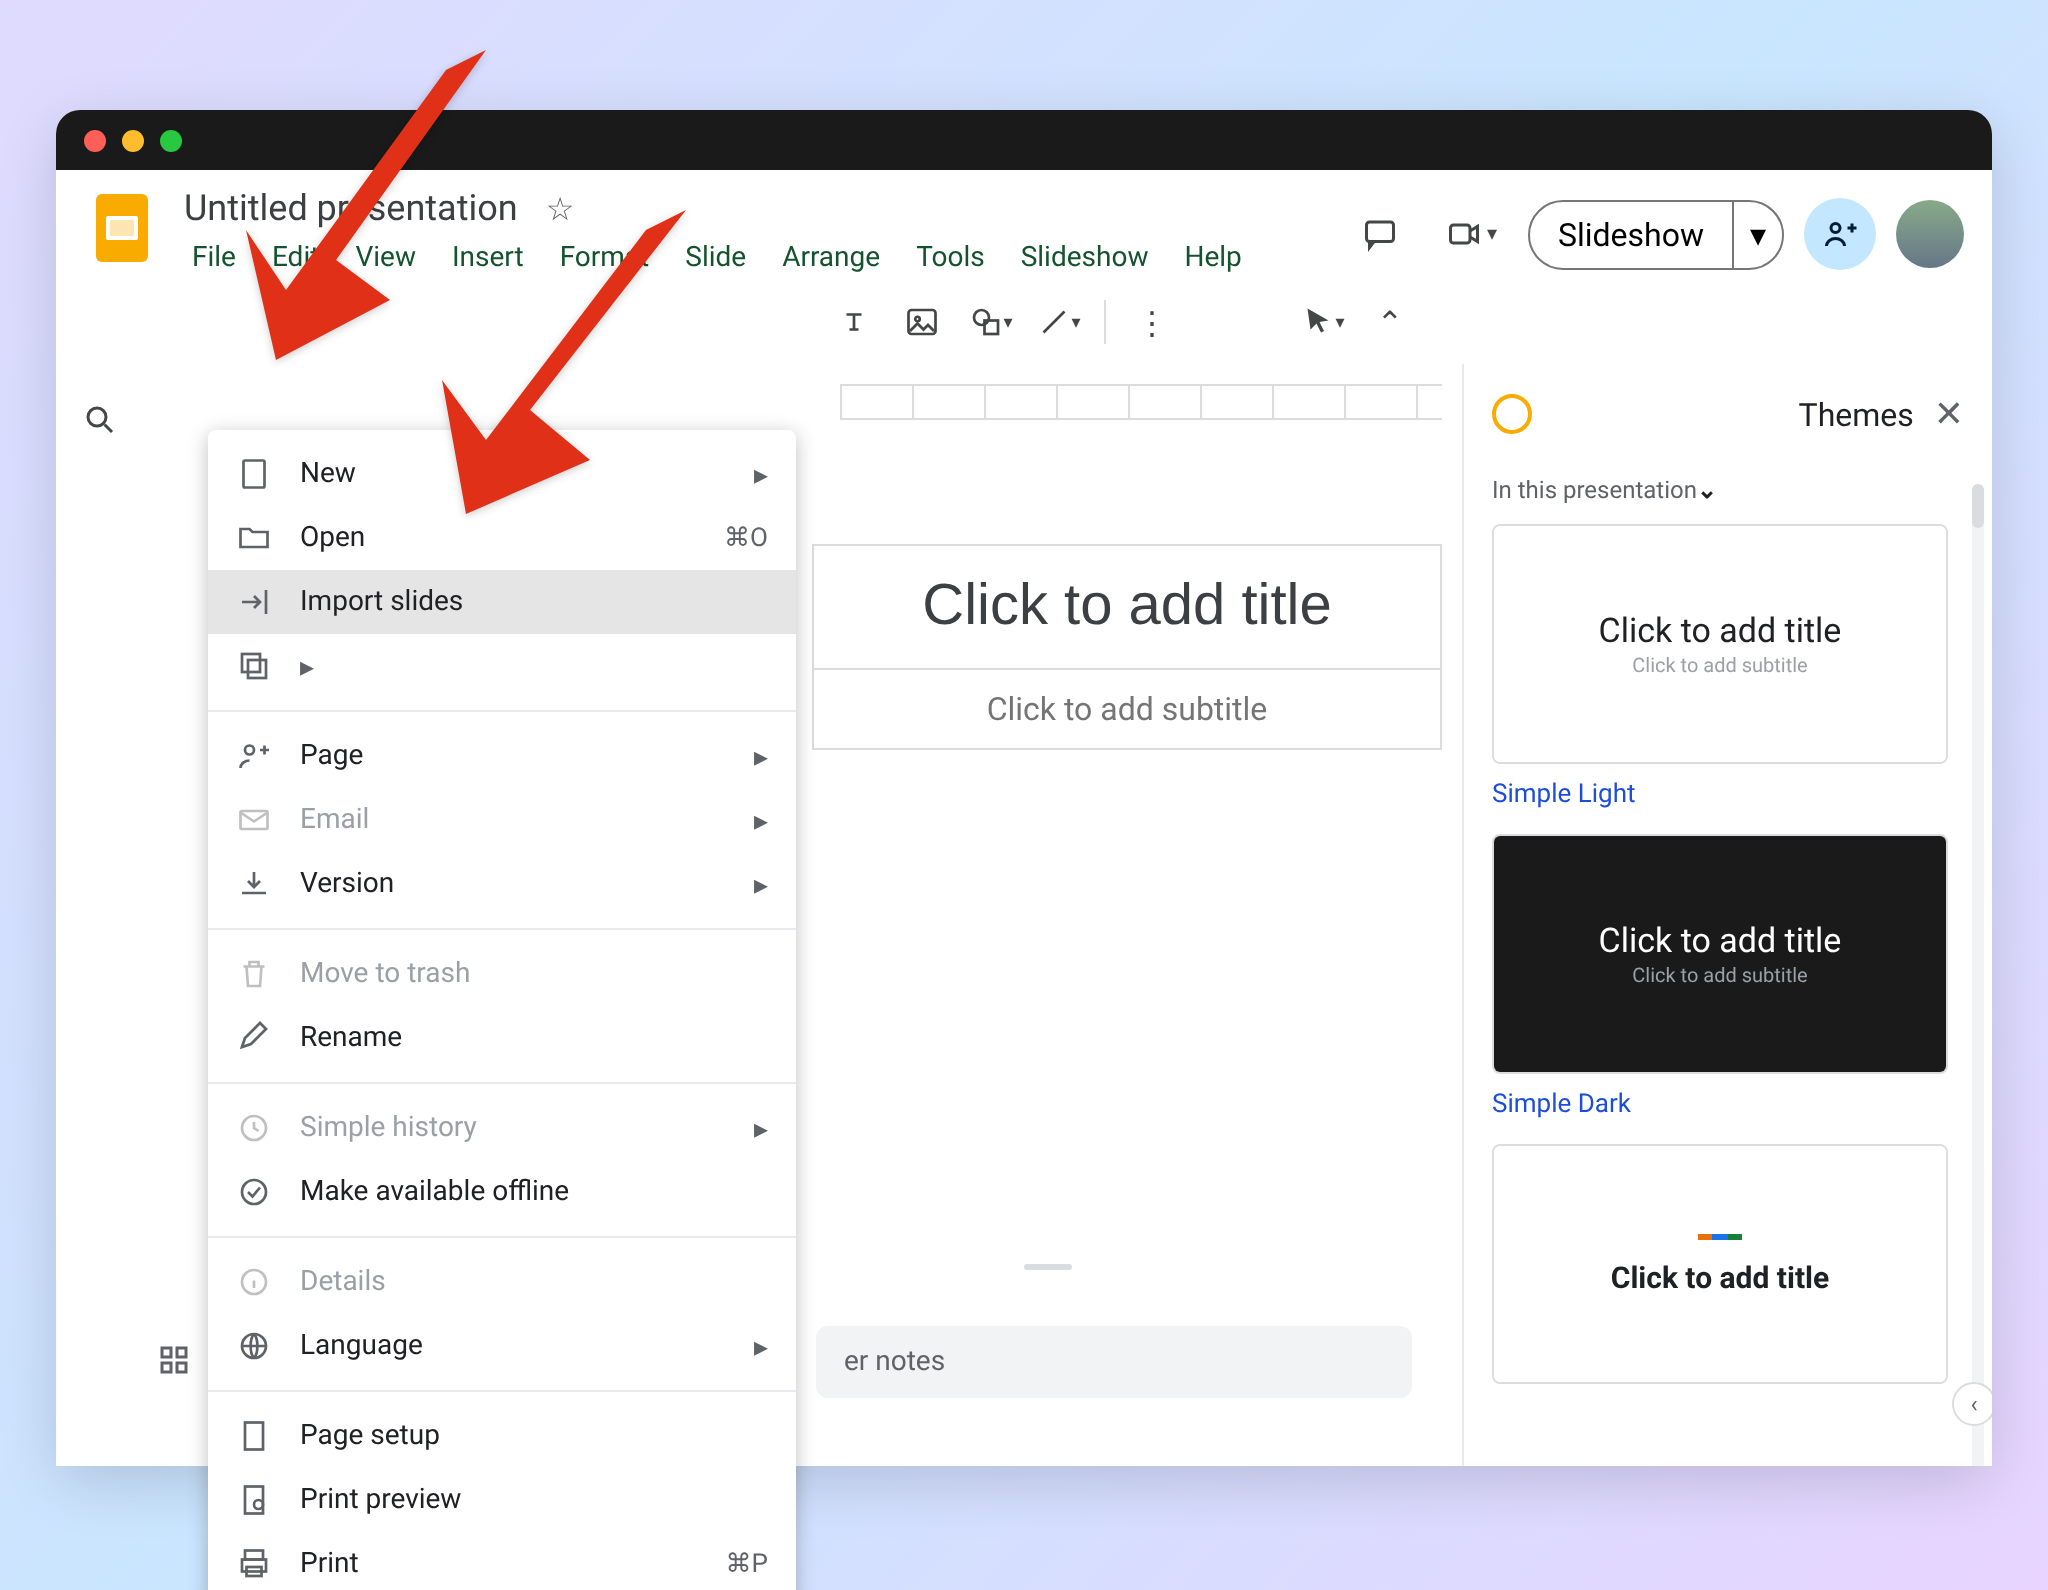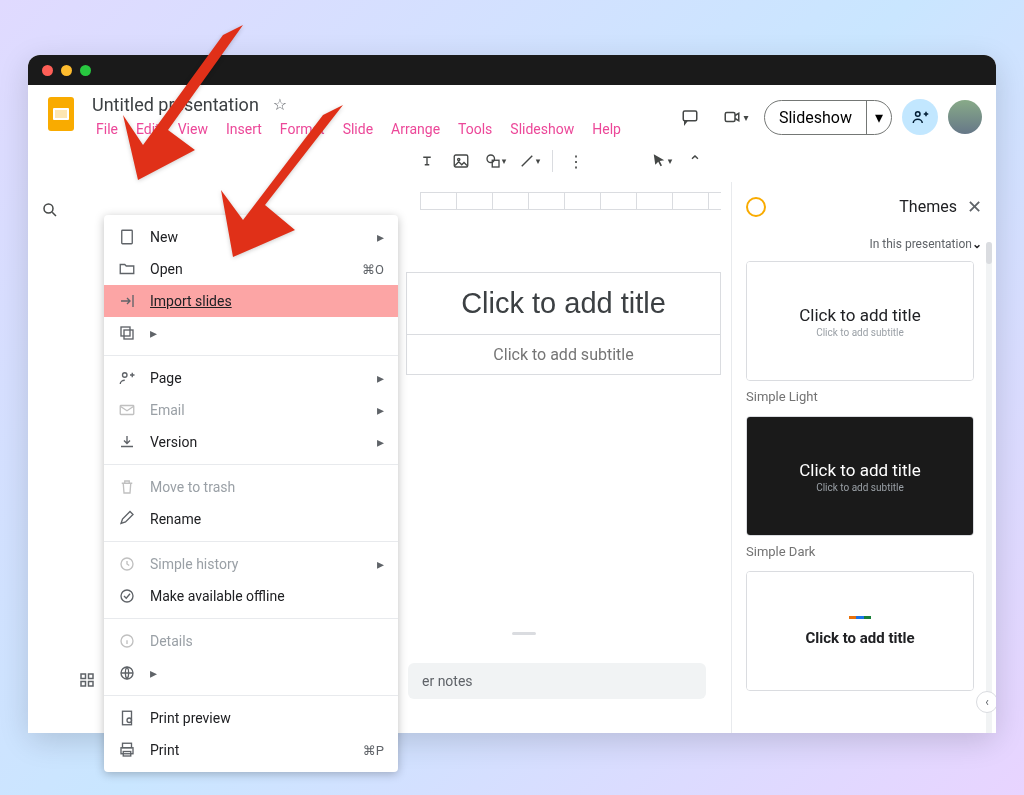--- a/index.html
+++ b/index.html
@@ -9,36 +9,36 @@
     .dot { width: 11px; height: 11px; border-radius: 50%; }
     .dot.red{background:#ff5f57}.dot.yellow{background:#febc2e}.dot.green{background:#28c840}
     .app-header { display:flex; align-items:flex-start; padding: 8px 14px 0 14px; gap: 8px; position: relative; }
     .logo { width: 38px; height: 38px; display:flex; align-items:center; justify-content:center; margin-top:2px;}
     .logo-svg { width: 30px; height: 38px;}
     .title-block { flex:1; }
     .doc-title { font-size: 18px; color:#3c4043; padding: 1px 4px; }
     .title-row { display:flex; align-items:center; gap:10px;}
     .star { color:#5f6368; font-size: 16px; cursor:pointer;}
     .menubar { display:flex; gap:2px; margin-top:2px; }
-    .menubar span { padding: 3px 8px; font-size: 14px; color:#ec4899; cursor:pointer; border-radius:4px; }
+    .menubar span { padding: 3px 8px; font-size: 14px; color:#14532d; cursor:pointer; border-radius:4px; }
     .header-right { display:flex; align-items:center; gap:10px; margin-top:6px;}
     .iconbtn { width:36px; height:36px; display:flex; align-items:center; justify-content:center; color:#444746; cursor:pointer; border-radius:50%;}
     .slideshow-split { display:flex; border:1px solid #747775; border-radius:20px; overflow:hidden;}
     .slideshow-split .main { padding:7px 14px; border-right:1px solid #747775;}
     .slideshow-split .caret { padding:7px 8px;}
     .share-btn { background:#c2e7ff; width:36px; height:36px; border-radius:50%; display:flex; align-items:center; justify-content:center; cursor:pointer; color:#001d35;}
     .avatar { width:34px; height:34px; border-radius:50%; background:linear-gradient(#8a8,#678); }
     .toolbar { display:flex; align-items:center; gap:4px; padding: 6px 14px; position:relative;}
     .tool { width:30px; height:30px; display:flex; align-items:center; justify-content:center; color:#444746; cursor:pointer; border-radius:4px;}
     .tool-sep { width:1px; height:22px; background:#dadce0; margin:0 4px;}
     
     .dropdown { position:absolute; left:76px; top:160px; width:294px; background:#fff; box-shadow: 0 2px 10px rgba(0,0,0,0.25); border-radius:4px; padding:6px 0; z-index:50;}
     .di { display:flex; align-items:center; padding:7px 14px; font-size:14px; color:#202124; cursor:pointer; gap:14px; position:relative;}
     .di.disabled { color:#9aa0a6; cursor:default;}
-    .di.hover { background:#fca5a5;text-decoration:underline;}
+    .di.hover { background:#e5e5e5;}
     .di .ic { width:18px; display:flex; justify-content:center; color:#5f6368; font-size:15px;}
     .di.disabled .ic { color:#c0c0c0;}
     .di .lab { flex:1;}
     .di .shortcut { color:#5f6368; font-size:13px;}
     .di .sub { color:#5f6368;}
     .dsep { height:1px; background:#e8eaed; margin:6px 0;}
     
     .content { display:flex; flex:1; overflow:hidden; background:#fff; position: relative; }
     .left-strip { width:44px; display:flex; flex-direction:column; align-items:center; padding-top:14px; gap:14px; }
     .search-btn { width:28px; height:28px; display:flex; align-items:center; justify-content:center; color:#444746; border-radius:50%;}
@@ -49,30 +49,30 @@
     .subtitle-box { position:absolute; top:152px; right:10px; width:315px; border:1px solid #dadce0; padding:10px; font-size:16px; color:#757575; text-align:center;}
     .grab { position:absolute; bottom:98px; left:50%; width:24px; height:3px; background:#dadce0; border-radius:2px;}
     .notes { position:absolute; bottom:34px; left:380px; right:290px; background:#f1f3f4; padding:10px 14px; color:#5f6368; font-size:14px; border-radius:6px;}
     .bottom-icons { position:absolute; bottom:40px; left:50px; display:flex; gap:10px; color:#5f6368;}
     
     .panel { width:265px; background:#fff; border-left:1px solid #e8eaed; padding:14px 14px; position:relative; display:flex; flex-direction:column;}
     .panel-head { display:flex; align-items:center; gap:10px; margin-bottom:8px;text-align:right;}
     .palette-ic { width:20px; height:20px; border:2px solid #f9ab00; border-radius:50%; position:relative;}
     .panel-title { font-size:16px; color:#202124; flex:1;}
     .close-x { font-size:18px; color:#5f6368; cursor:pointer;}
-    .panel-sub { font-size:12px; color:#5f6368; margin:12px 0 10px; display:flex; justify-content:flex-end; align-items:center;}
+    .panel-sub { font-size:12px; color:#5f6368; margin:12px 0 10px; display:flex; justify-content:flex-start; align-items:center;}
     .themes-scroll { flex:1; overflow:hidden; padding-right:8px;}
     .theme-card { border:1px solid #dadce0; border-radius:4px; margin-bottom:8px; overflow:hidden;}
     .theme-prev { height:118px; display:flex; flex-direction:column; align-items:center; justify-content:center;}
     .tp-light { background:#fff; color:#202124;}
     .tp-dark { background:#1a1a1a; color:#fff;}
     .tp-title { font-size:17px;}
     .tp-sub { font-size:10px; color:#9aa0a6; margin-top:2px;}
     .tp-dark .tp-sub{color:#9aa0a6;}
-    .theme-name { font-size:13px; color:#737373; margin-bottom:12px;}
+    .theme-name { font-size:13px; color:#1d4ed8; margin-bottom:12px;}
     .import-theme { background:#c2e7ff; color:#001d35; padding:9px 18px; border-radius:20px; font-size:14px; cursor:pointer; align-self:center; margin-top:auto; margin-bottom:6px;}
     .scroll-ind { position:absolute; right:4px; top:60px; width:6px; height:520px; background:#f1f3f4; border-radius:3px;}
     .scroll-thumb{ position:absolute; right:4px; top:60px; width:6px; height:22px; background:#dadce0; border-radius:3px;}
     .expand-caret { position:absolute; right:-2px; bottom:20px; width:22px; height:22px; background:#fff; border:1px solid #dadce0; border-radius:50%; display:flex; align-items:center; justify-content:center; font-size:12px; color:#5f6368;}
     
     .arrow { position:absolute; z-index:100; }
     .arrow svg { filter: drop-shadow(0 1px 2px rgba(0,0,0,0.2));}
     
     .ico-svg { width:18px; height:18px; }
     .tp3 { background:#fff; padding:14px 14px; }
@@ -368,23 +368,32 @@
         </span>
         <span class="lab">Details</span>
       </div>
     <div class="di">
         <span class="ic">
           <svg class="ico-svg" viewBox="0 0 24 24" fill="none" stroke="currentColor" stroke-width="1.8">
             <circle cx="12" cy="12" r="8"></circle>
             <path d="M4 12h16M12 4c3 3 3 13 0 16M12 4c-3 3-3 13 0 16"></path>
           </svg>
         </span>
+        <span class="lab">Language</span>
         <span class="sub">▸</span>
       </div>
     <div class="dsep"></div>
+    <div class="di">
+        <span class="ic">
+          <svg class="ico-svg" viewBox="0 0 24 24" fill="none" stroke="currentColor" stroke-width="1.8">
+            <rect x="6" y="3" width="12" height="18"></rect>
+          </svg>
+        </span>
+        <span class="lab">Page setup</span>
+      </div>
     <div class="di">
         <span class="ic">
           <svg class="ico-svg" viewBox="0 0 24 24" fill="none" stroke="currentColor" stroke-width="1.8">
             <rect x="6" y="3" width="12" height="18"></rect>
             <circle cx="15" cy="15" r="3"></circle>
           </svg>
         </span>
         <span class="lab">Print preview</span>
       </div>
     <div class="di">

